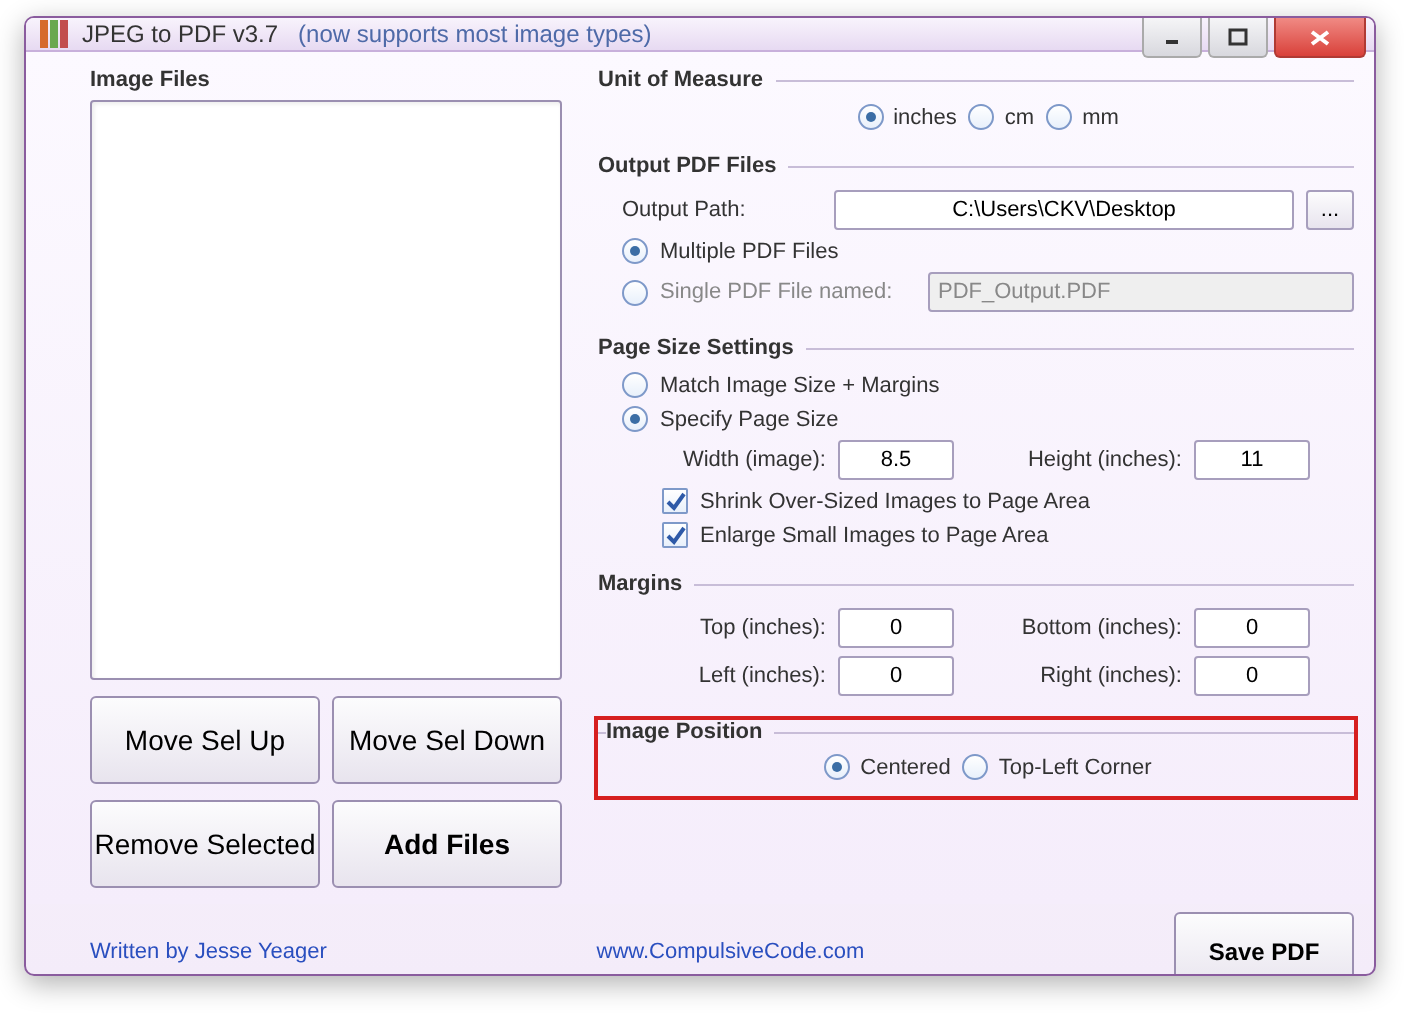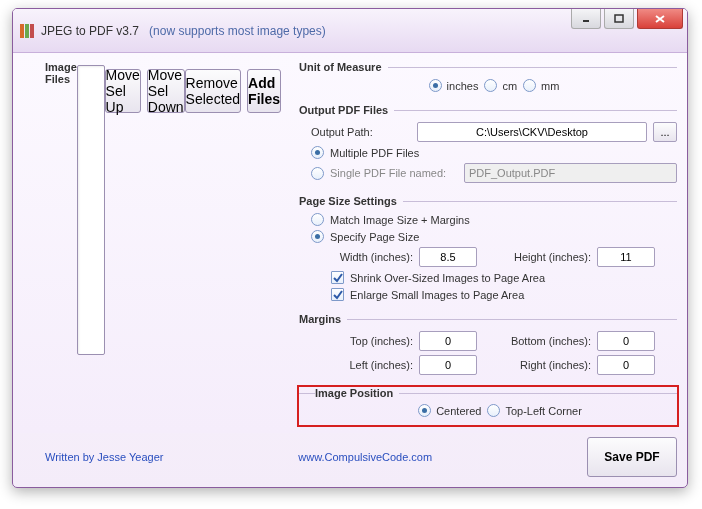--- a/index.html
+++ b/index.html
@@ -46,21 +46,21 @@
   }
   .winbtn.close { width: 46px; background: linear-gradient(#f08a84, #d9413a); border-color:#b03a34; }
   .winbtn svg { display:block; }
   .body {
     flex: 1;
     padding: 8px 10px 8px 32px;
     display: flex;
     gap: 18px;
     background: linear-gradient(#fcf9ff, #f5edfb);
   }
-  .left { width: 236px; display:flex; flex-direction:row; }
+  .left { width: 236px; display:flex; flex-direction:column; }
   .group-label { font-weight: bold; color: #333; font-size: 11px; }
   .listbox {
     margin-top: 4px;
     background: #fff;
     border: 1px solid #9b8fb1;
     border-radius: 2px;
     width: 236px;
     height: 290px;
     box-shadow: inset 1px 1px 2px rgba(0,0,0,0.08);
   }
@@ -85,21 +85,21 @@
   }
   fieldset.section > legend {
     font-weight: bold;
     color: #333;
     font-size: 11px;
     padding-right: 6px;
   }
   fieldset.highlight {
     outline: 2px solid #d61f1f;
     outline-offset: 0;
-    padding: 3px 4px 6px 16px;
+    padding: 3px 4px 6px 4px;
   }
   .row { display:flex; align-items:center; gap:6px; padding: 2px 0 2px 12px; }
   .row.center { justify-content: center; }
   .radio, .check {
     width: 13px; height: 13px; flex-shrink:0;
     border: 1px solid #7e99c9;
     display:flex;align-items:center;justify-content:center;
     background: linear-gradient(#fff,#e8f0fb);
     cursor:pointer;
   }
@@ -226,21 +226,21 @@
         <legend>Page Size Settings</legend>
         <div class="row">
           <span class="radio"></span>
           <span class="lbl">Match Image Size + Margins</span>
         </div>
         <div class="row">
           <span class="radio sel"></span>
           <span class="lbl">Specify Page Size</span>
         </div>
         <div class="row sub">
-          <span class="lbl lblw" style="width:82px;text-align:right;">Width (inches):</span>
+          <span class="lbl lblw" style="width:82px;text-align:right;">Width (image):</span>
           <input class="txt small" value="8.5" style="">
           <span style="width:16px;"></span>
           <span class="lbl lblw" style="width:86px;text-align:right;">Height (inches):</span>
           <input class="txt small" value="11" style="">
         </div>
         <div class="row sub">
           <span class="check">
               <svg viewBox="0 0 10 10">
                 <path d="M1 5 L4 8 L9 1" stroke="#2e5aa8" stroke-width="2" fill="none"></path>
               </svg>

